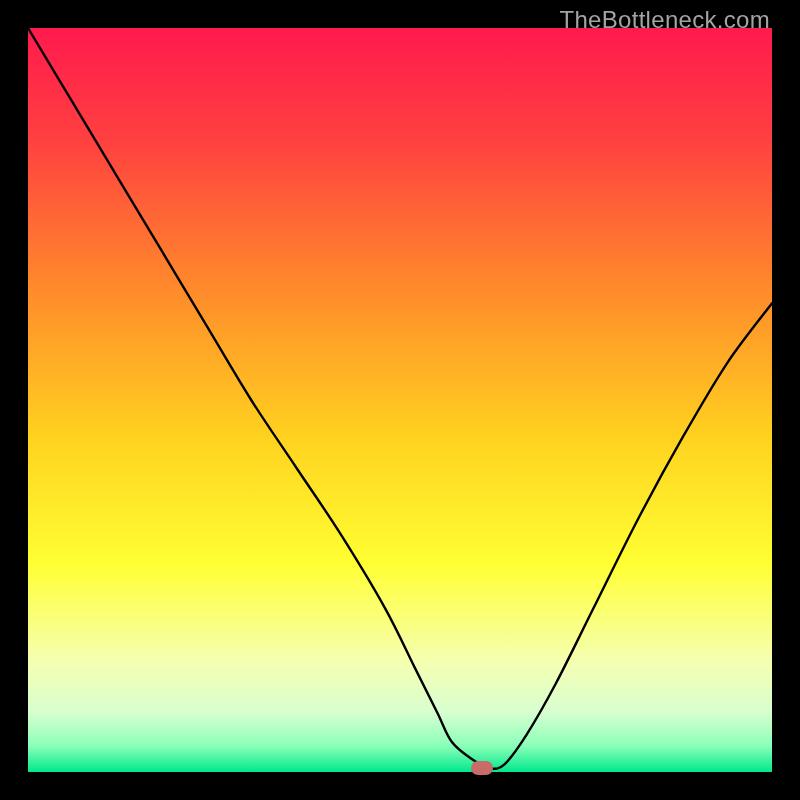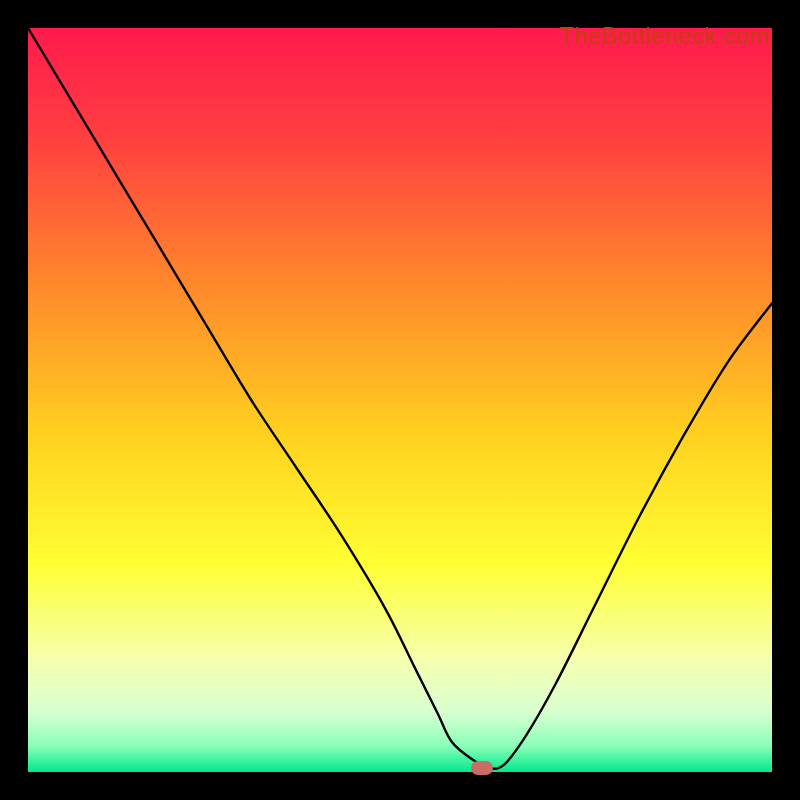--- a/index.html
+++ b/index.html
@@ -13,23 +13,23 @@
   .frame {
     position: absolute;
     left: 0;
     top: 0;
     width: 800px;
     height: 800px;
     background: #000000;
   }
   .watermark {
     position: absolute;
-    top: 22px;
+    top: 6px;
     right: 30px;
-    color: #c2410c;
+    color: #a3a3a3;
     font-family: Arial, Helvetica, sans-serif;
     font-size: 24px;
     font-weight: 500;
     letter-spacing: 0.3px;
     z-index: 5;
   }
   svg.plot {
     position: absolute;
     left: 28px;
     top: 28px;

